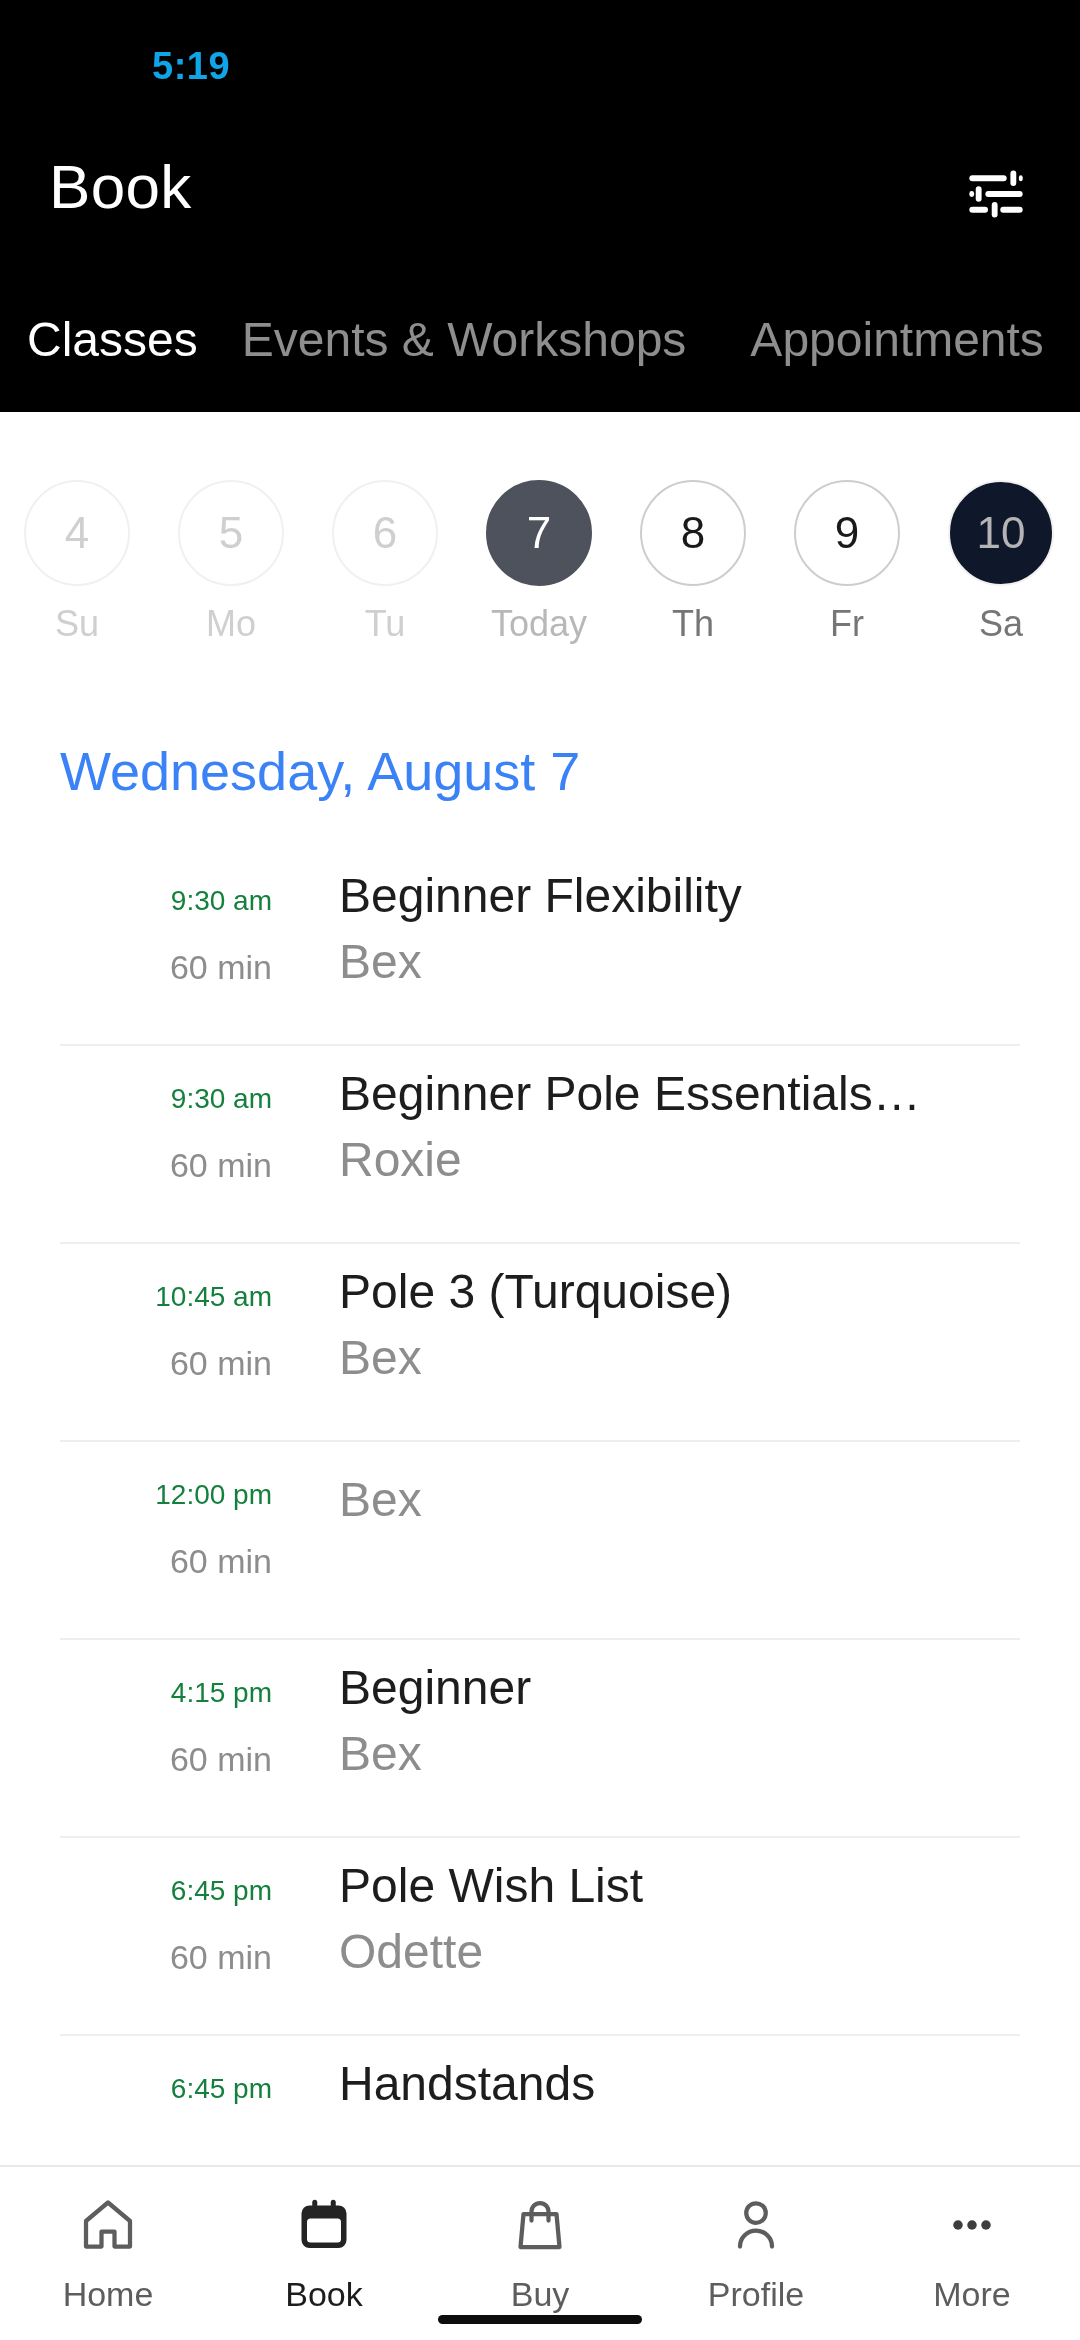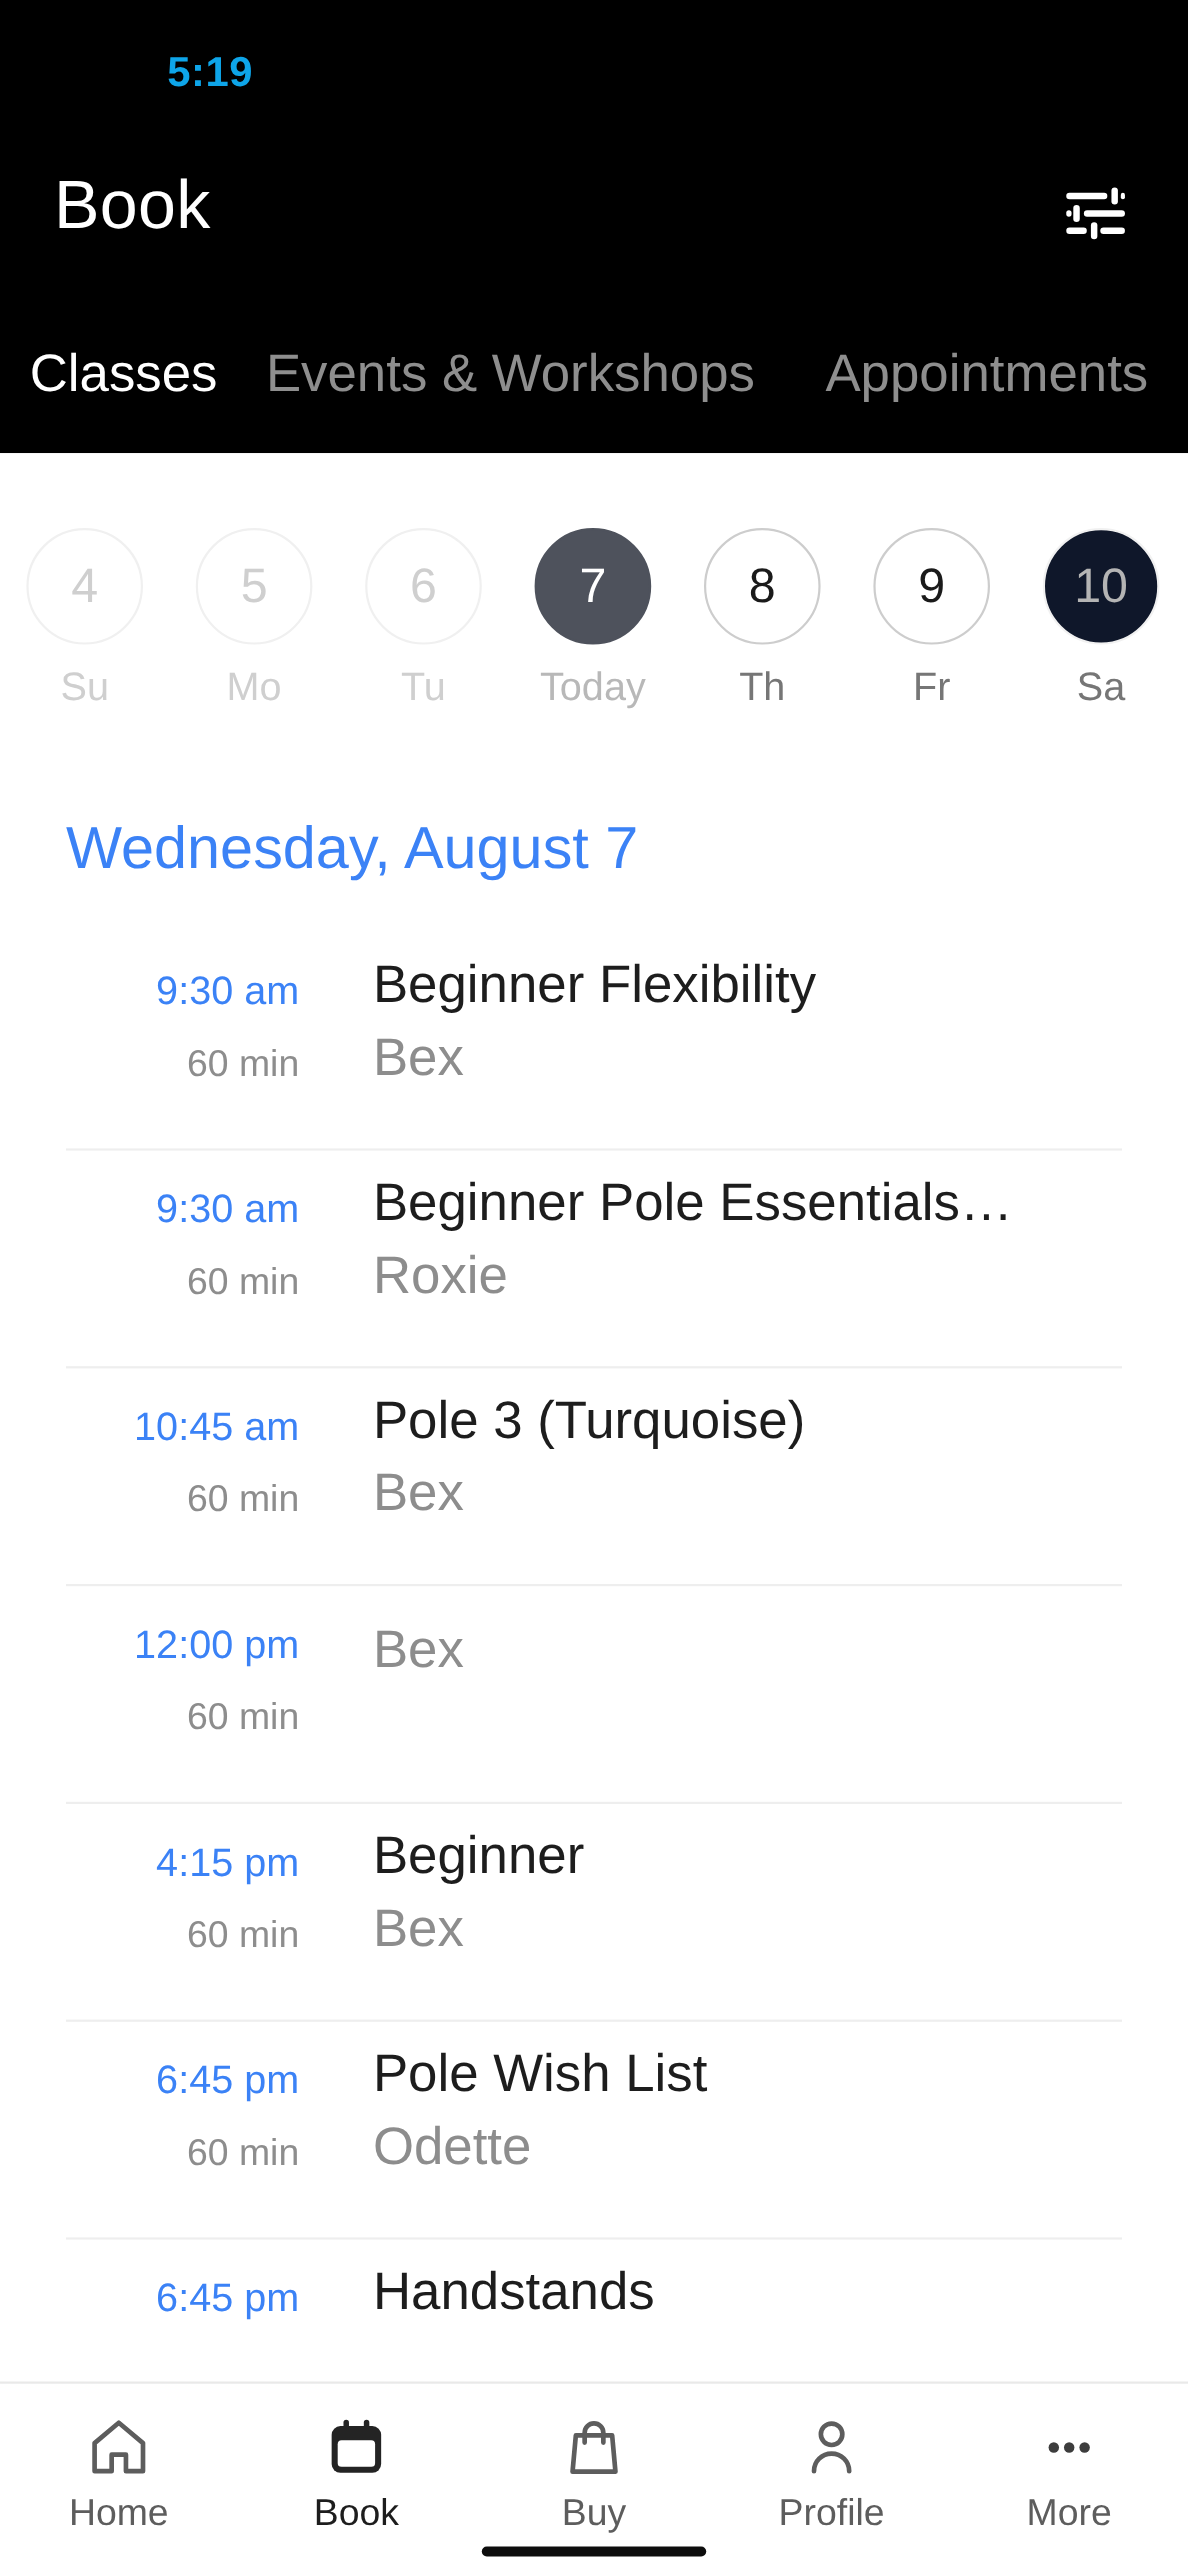--- a/index.html
+++ b/index.html
@@ -161,23 +161,23 @@
     background:#eeeeee;
   }
   .row-time {
     width:290px;
     padding-top:30px;
     padding-right:18px;
     text-align:right;
     flex:none;
   }
   .time-main {
-    font-size:36px;
+    font-size:28px;
     line-height:50px;
-    color:#3b82f6;
+    color:#15803d;
   }
   .time-dur {
     margin-top:22px;
     font-size:34px;
     line-height:38px;
     color:#8d8d8d;
   }
   .row-info {
     padding-top:22px;
     padding-left:49px;
@@ -214,21 +214,21 @@
     display:flex; flex-direction:column;
     align-items:center;
     padding-top:26px;
     cursor:pointer;
   }
   .nav-icon {
     height:64px;
     display:flex; align-items:center; justify-content:center;
   }
   .nav-label {
-    margin-top:8px;
+    margin-top:18px;
     font-size:34px;
     line-height:38px;
     color:#5d5d5d;
   }
   .nav-item.active .nav-label { color:#1d1d1d; }
   .home-indicator {
     position:absolute;
     left:438px; bottom:16px;
     width:204px; height:9px;
     border-radius:6px;

